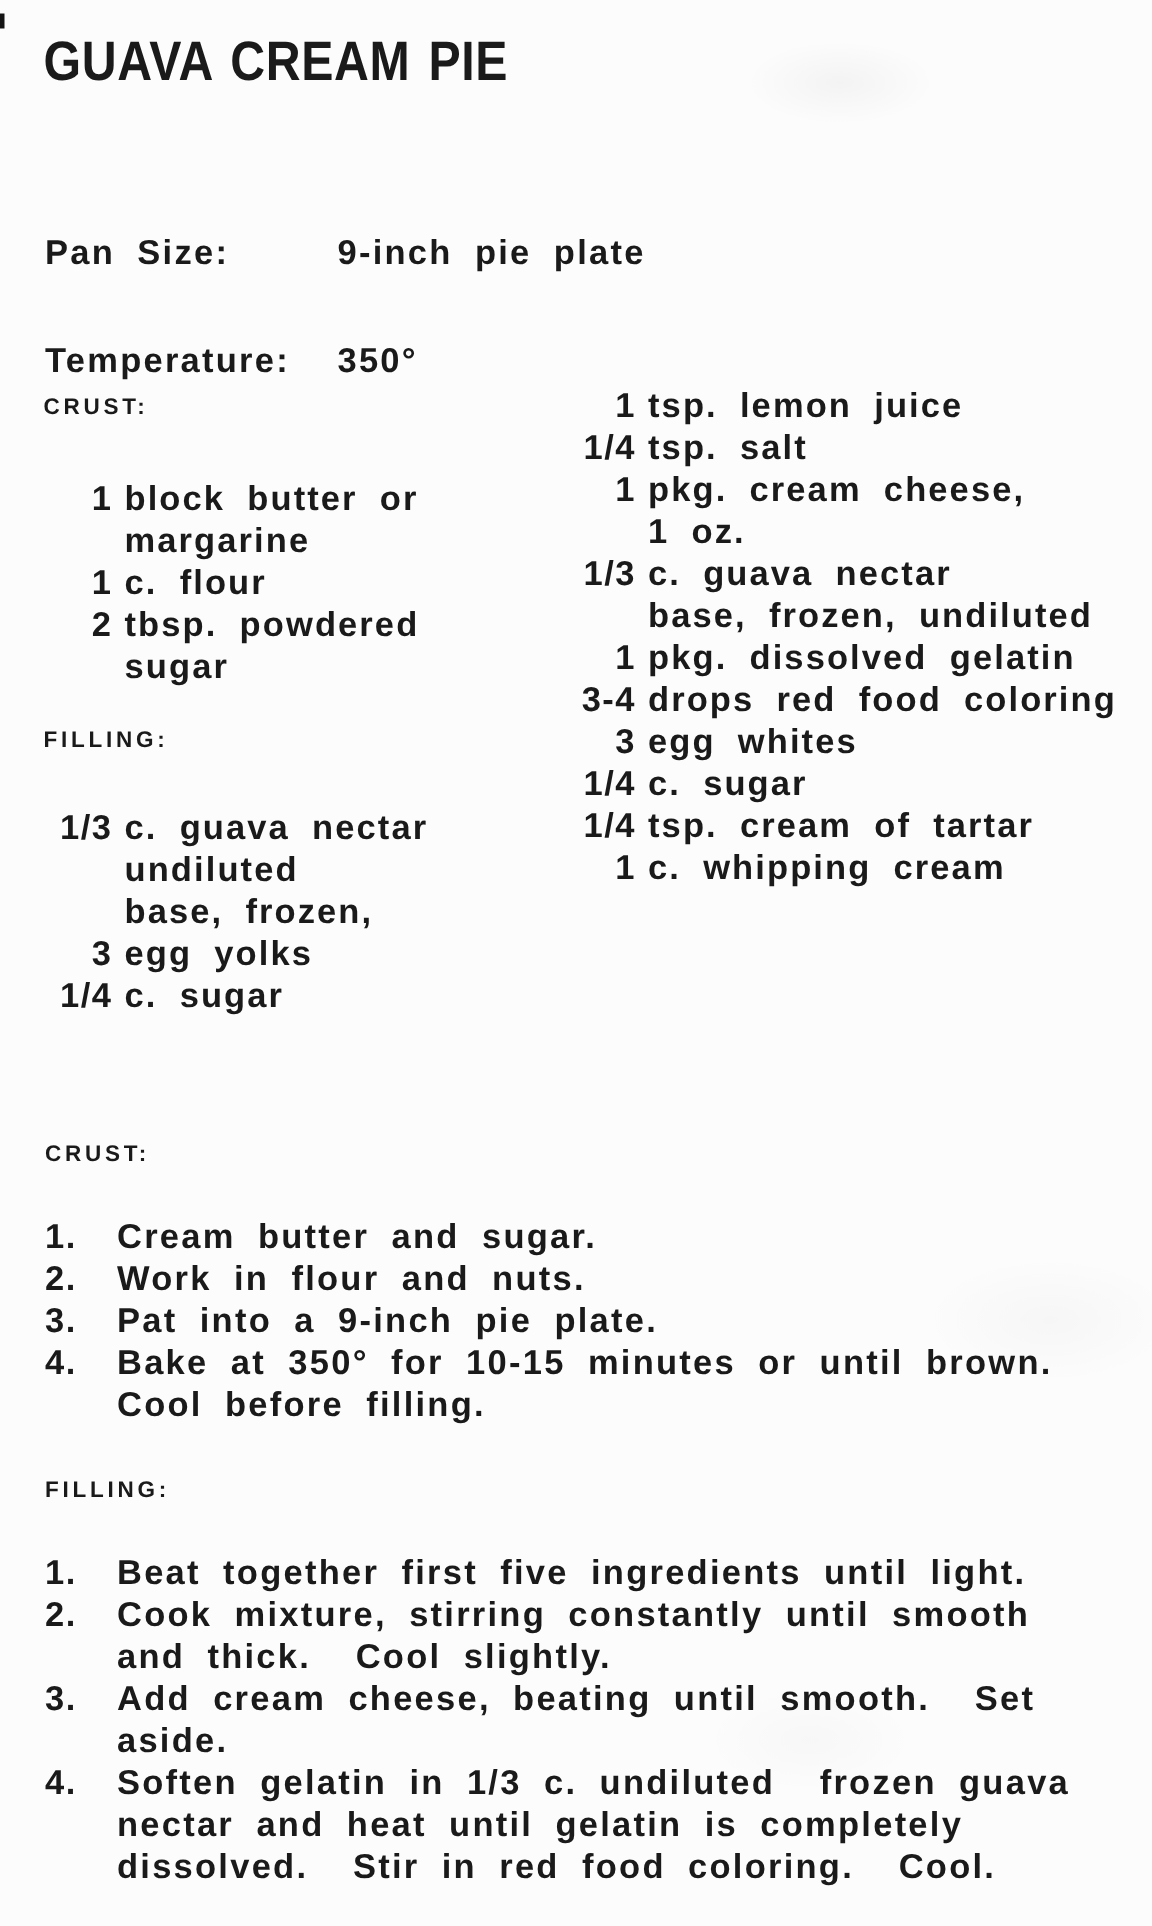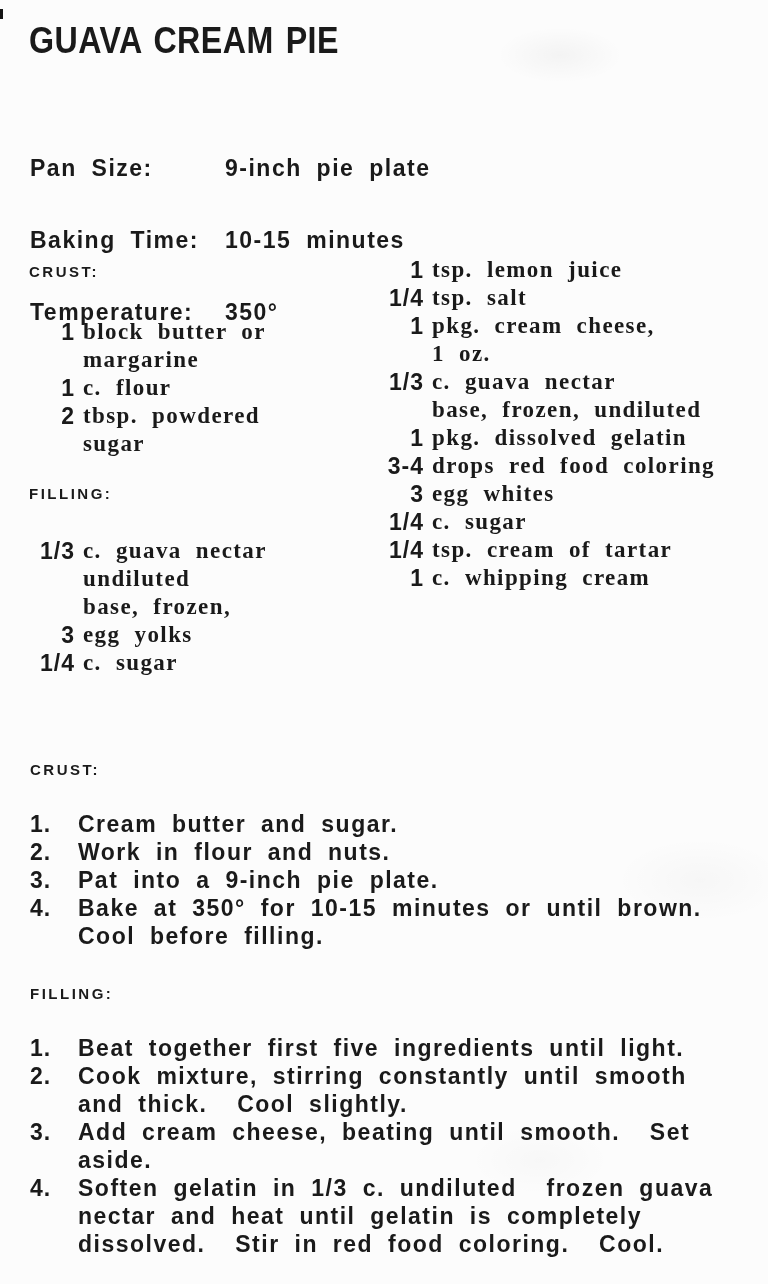--- a/index.html
+++ b/index.html
@@ -36,21 +36,21 @@
               letter-spacing:1.5px; word-spacing:7px; white-space:pre;margin-top:44px; }
   .meta-label { width:195px; flex:none; }
 
   
   .sec-heading { font-size:15px; line-height:28px; letter-spacing:2.5px; white-space:pre; }
 
   
   .ing-row { display:flex; height:28px; font-size:23px; line-height:28px;
              letter-spacing:1.4px; word-spacing:7px; white-space:pre; }
   .qty { width:46px; flex:none; text-align:right; letter-spacing:1px; }
-  .itx { margin-left:8px;font-family:Liberation Serif, serif; }
+  .itx { margin-left:8px; }
 
   #ing-left  { left:29px;  top:258px; }
   #ing-left .rows-crust   { margin-top:32px; }
   #ing-left .filling-head { margin-top:22px; }
   #ing-left .rows-filling { margin-top:29px; }
   #ing-right { left:378px; top:256px; }
 
   
   .step-row { display:flex; height:28px; font-size:23px; line-height:28px;
               letter-spacing:1.5px; word-spacing:7px; white-space:pre; }
@@ -66,24 +66,20 @@
 <div class="abs" id="edge-mark"></div>
 
 <h1 class="abs" id="title">GUAVA CREAM PIE</h1>
 
 <div class="abs" id="meta">
   <div class="meta-row">
     <span class="meta-label">Pan Size:</span>
     <span class="meta-value">9-inch pie plate</span>
   </div>
   <div class="meta-row">
-    <span class="meta-label">Baking Time:</span>
-    <span class="meta-value">10-15 minutes</span>
-  </div>
-  <div class="meta-row">
     <span class="meta-label">Temperature:</span>
     <span class="meta-value">350°</span>
   </div>
 </div>
 
 <div class="abs" id="ing-left">
   <div class="sec-heading">CRUST:</div>
   <div class="rows-crust">
     <div class="ing-row">
       <span class="qty">1</span>

